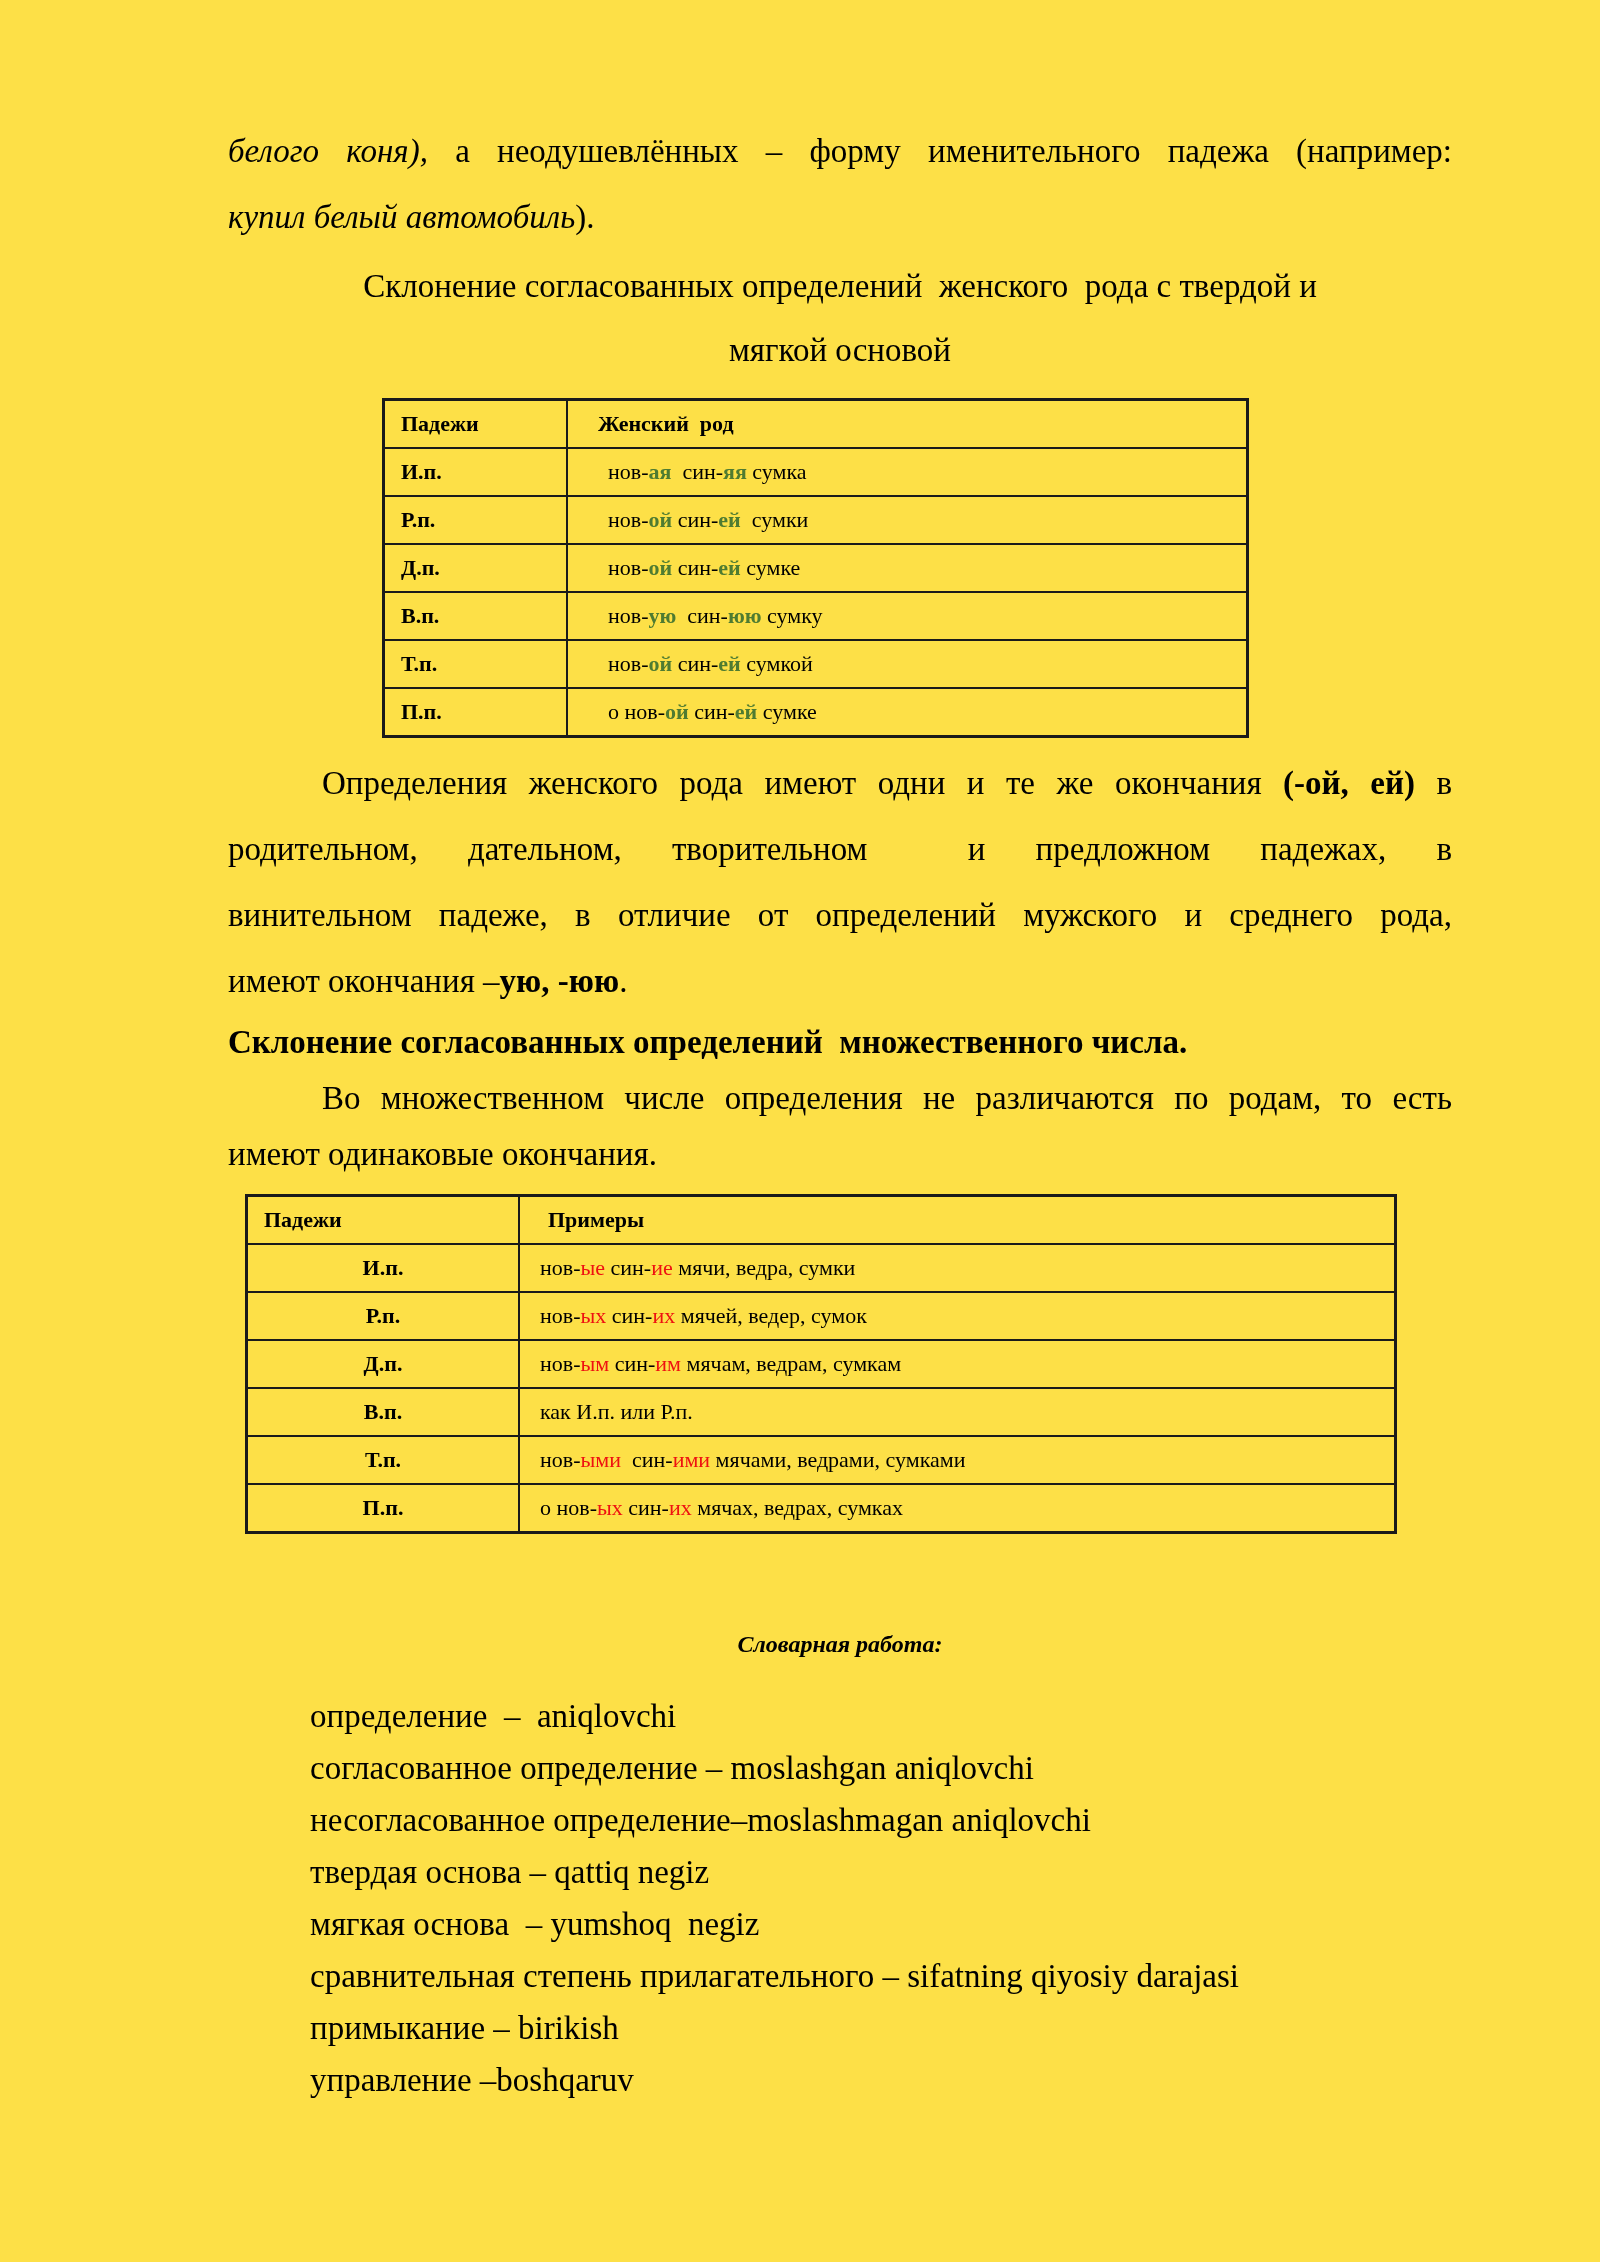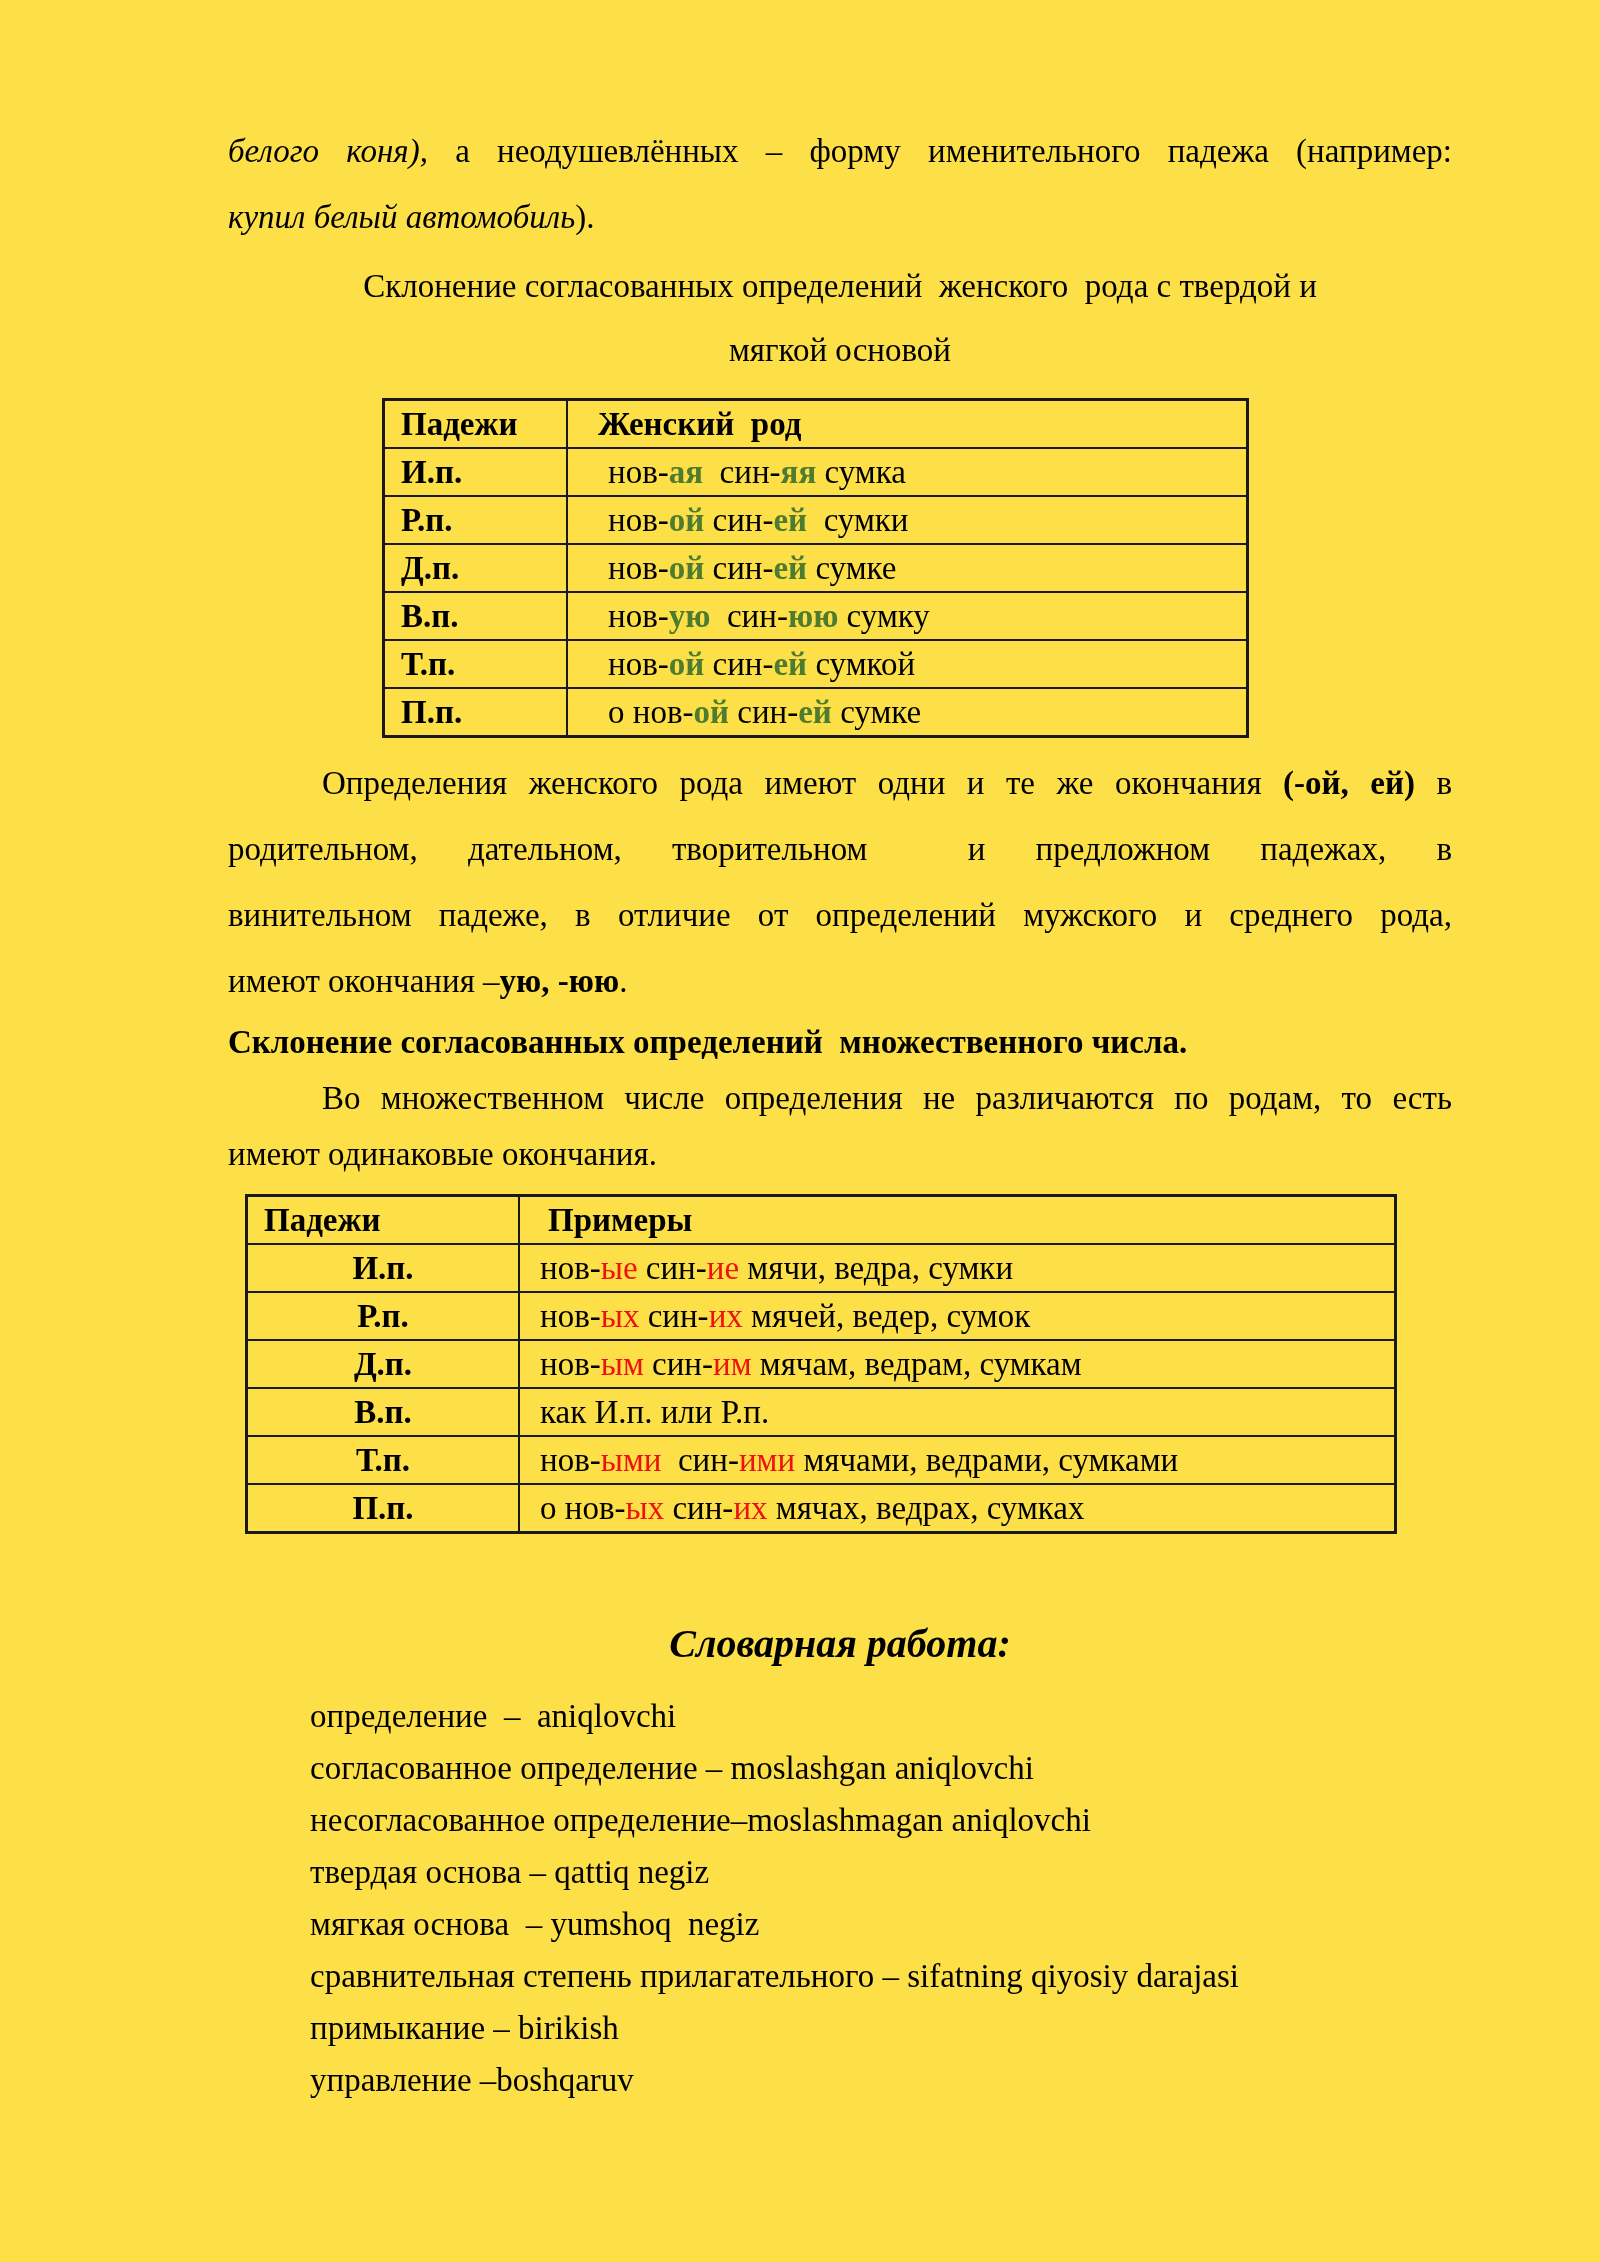--- a/index.html
+++ b/index.html
@@ -22,32 +22,32 @@
   .h2{margin-top:0;line-height:56px;font-weight:bold;}
   .para-fem{margin-top:12px;}
   .para-fem .line{line-height:66px;}
   .para-pl .line{line-height:56px;}
   .run-i{font-style:italic;}
   .run-b{font-weight:bold;}
   .run-g{color:var(--green,#4f7b31);font-weight:bold;}
   .run-r{color:var(--red,#ee1111);}
   table{border-collapse:collapse;table-layout:fixed;border:3px solid #1a1a1a;}
   td,th{border:2px solid #1a1a1a;height:46px;vertical-align:middle;
-        font-size:33px;padding:0;white-space:pre-wrap;overflow:hidden;}
+        font-size:22px;padding:0;white-space:pre-wrap;overflow:hidden;}
   .tbl-fem{margin:16px 0 0 154px;width:813px;}
   .tbl-fem .c1{width:165px;text-align:left;padding-left:16px;font-weight:bold;}
   .tbl-fem .c2{width:648px;text-align:left;padding-left:40px;}
   .tbl-fem th.c2{font-weight:bold;padding-left:30px;}
   .tbl-pl{margin:12px 0 0 17px;width:1100px;}
   .tbl-pl .c1{width:254px;text-align:center;font-weight:bold;}
   .tbl-pl th.c1{text-align:left;padding-left:16px;}
   .tbl-pl .c2{width:846px;text-align:left;padding-left:20px;}
   .tbl-pl th.c2{font-weight:bold;padding-left:28px;}
   .vocab-title{margin-top:78px;line-height:64px;text-align:center;
-               font-weight:bold;font-style:italic;font-size:40px;}
+               font-weight:bold;font-style:italic;font-size:24px;}
   .vocab-list{margin:14px 0 0 82px;}
   .vitem{line-height:52px;font-family:Liberation Serif, serif;}
 </style>
 </head>
 <body>
 
 <div class="page">
 
   <div class="intro">
     <div class="txt line jl"><span class="run-i">белого коня),</span><span> а неодушевлённых – форму именительного падежа (например:</span></div>

